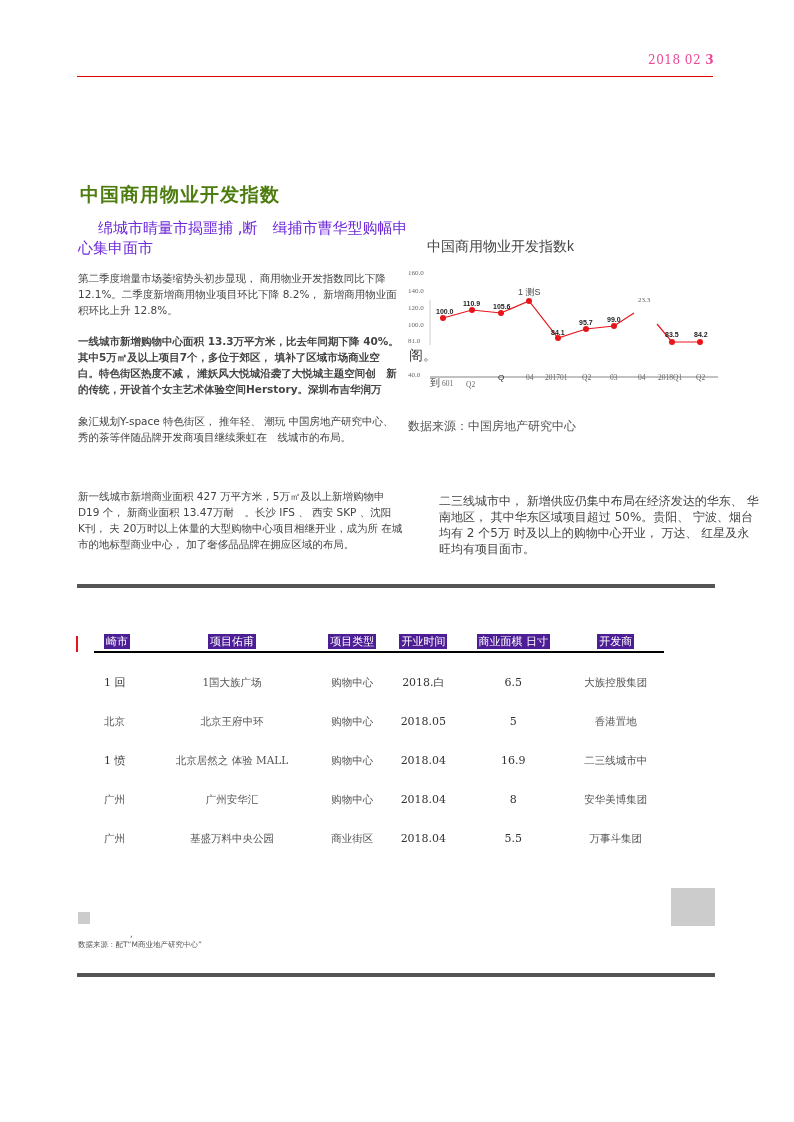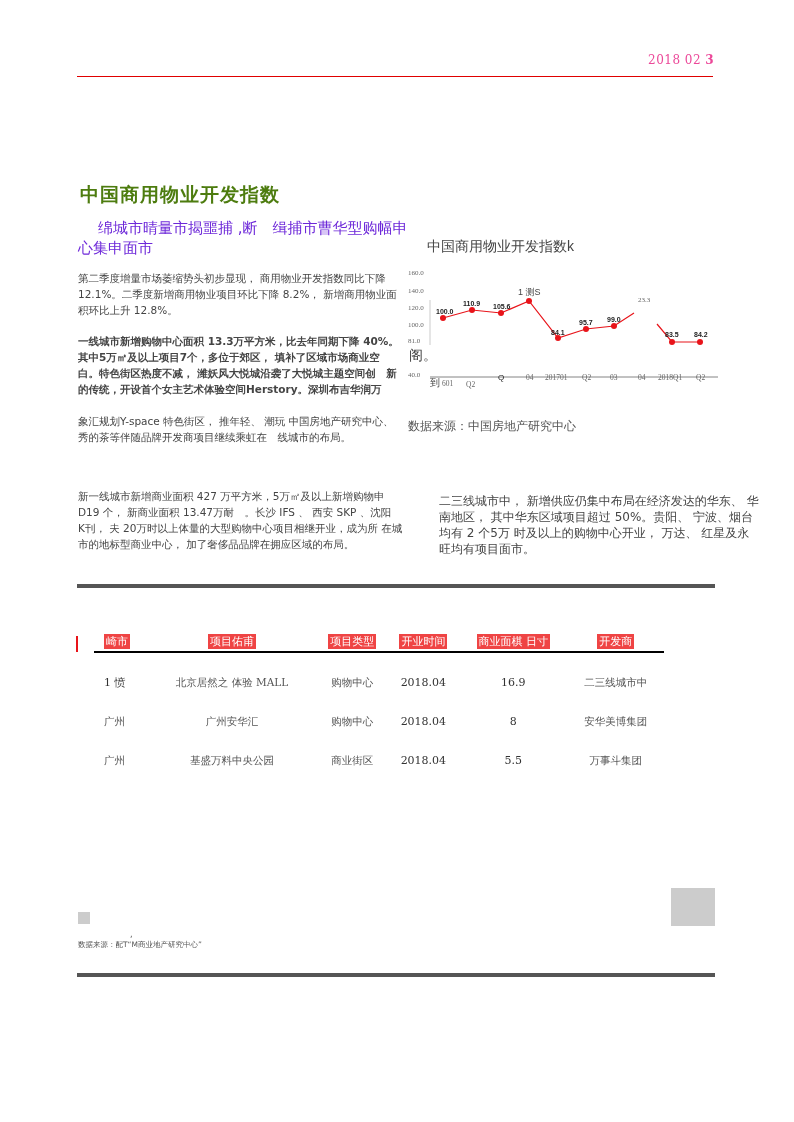--- a/index.html
+++ b/index.html
@@ -14,21 +14,21 @@
   .para { left:78px; width:328px; font-size:10.5px; line-height:16px; color:#444; font-family:"DejaVu Sans","Liberation Sans",sans-serif; }
   .right-para { left:408px; top:493px; width:320px; font-size:12px; line-height:16px; color:#444; font-family:"DejaVu Sans","Liberation Sans",sans-serif;margin-left:31px; }
   .chart-title { left:427px; top:238px; font-size:14px; color:#444; font-family:Liberation Sans, sans-serif; }
   .chart-source { left:408px; top:418px; font-size:12px; color:#555; font-family:Liberation Serif, serif; }
   .chart-svg { left:400px; top:260px; }
   .thick-rule { left:77px; height:4px; background:#555555; width:638px; }
   .table-marker { left:76px; top:636px; width:2px; height:16px; background:#e8141a; }
   table.data { position:absolute; left:94px; top:630px; width:570px; border-collapse:collapse;
                font-family:"DejaVu Serif","Liberation Serif",serif; }
   table.data th { font-weight:normal; font-size:11px; padding:4px 0 2px 0; border-bottom:2px solid #000; text-align:center; }
-  table.data th span { background:#ef4444; color:#ffffff; padding:1px 2px; }
+  table.data th span { background:#4c1d95; color:#ffffff; padding:1px 2px; }
   table.data th.first { text-align:left; padding-left:10px; }
   table.data td { font-size:10.5px; color:#555; text-align:center; height:37px; vertical-align:middle; }
   table.data td.city { text-align:left; padding-left:10px; }
   table.data td.num { font-size:11px; color:#333; }
   .gray-block-small { left:78px; top:912px; width:12px; height:12px; background:#cccccc; }
   .gray-block-large { left:671px; top:888px; width:44px; height:38px; background:#cccccc; }
   .table-source { left:78px; top:940px; font-size:7.5px; color:#555; font-family:"DejaVu Sans","Liberation Sans",sans-serif; }
   .table-source .tick { position:absolute; left:52px; top:-10px; font-size:8px; }
 </style>
 </head>
@@ -122,20 +122,36 @@
       <th><span>开业时间</span></th>
       <th><span>商业面棋 日寸</span></th>
       <th><span>开发商</span></th>
     </tr>
   </thead>
   <tbody>
     <tr style="height:8px">
         <td colspan="6" style="height:8px"></td>
       </tr>
     <tr>
+      <td class="city num">1 回</td>
+      <td>1国大族广场</td>
+      <td>购物中心</td>
+      <td class="num">2018.白</td>
+      <td class="num">6.5</td>
+      <td>大族控股集团</td>
+    </tr>
+    <tr>
+      <td class="city">北京</td>
+      <td>北京王府中环</td>
+      <td>购物中心</td>
+      <td class="num">2018.05</td>
+      <td class="num">5</td>
+      <td>香港置地</td>
+    </tr>
+    <tr>
       <td class="city num">1 愤</td>
       <td>北京居然之 体验 MALL</td>
       <td>购物中心</td>
       <td class="num">2018.04</td>
       <td class="num">16.9</td>
       <td>二三线城市中</td>
     </tr>
     <tr>
       <td class="city">广州</td>
       <td>广州安华汇</td>

